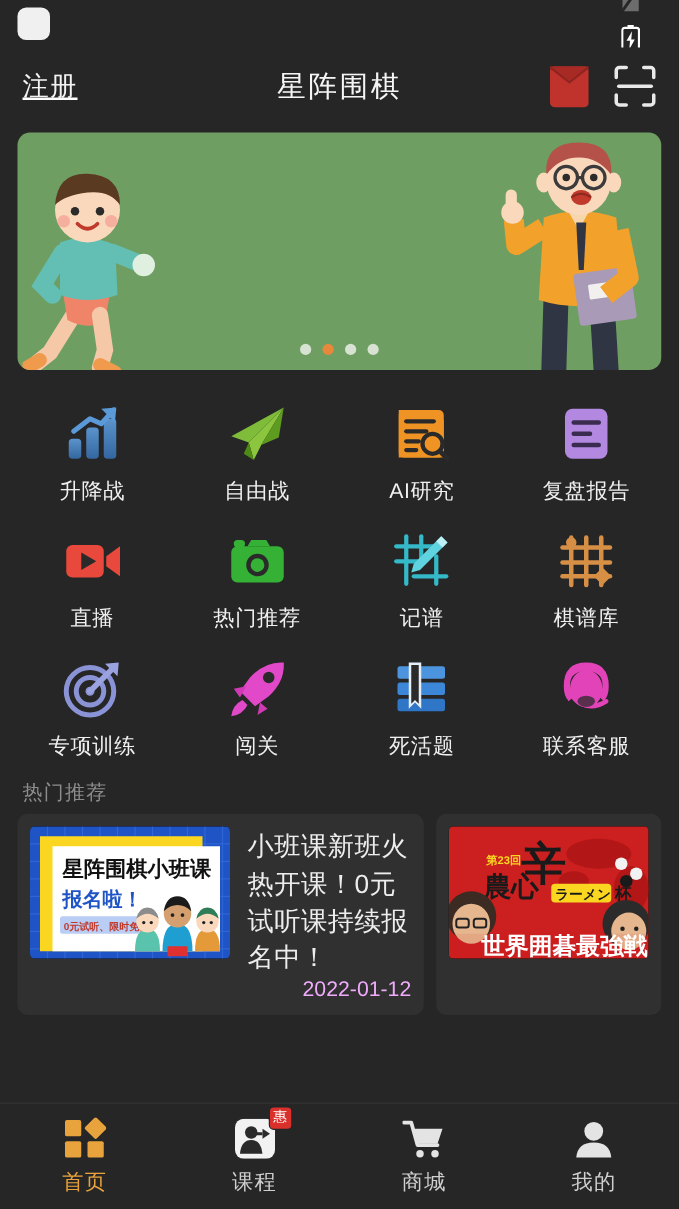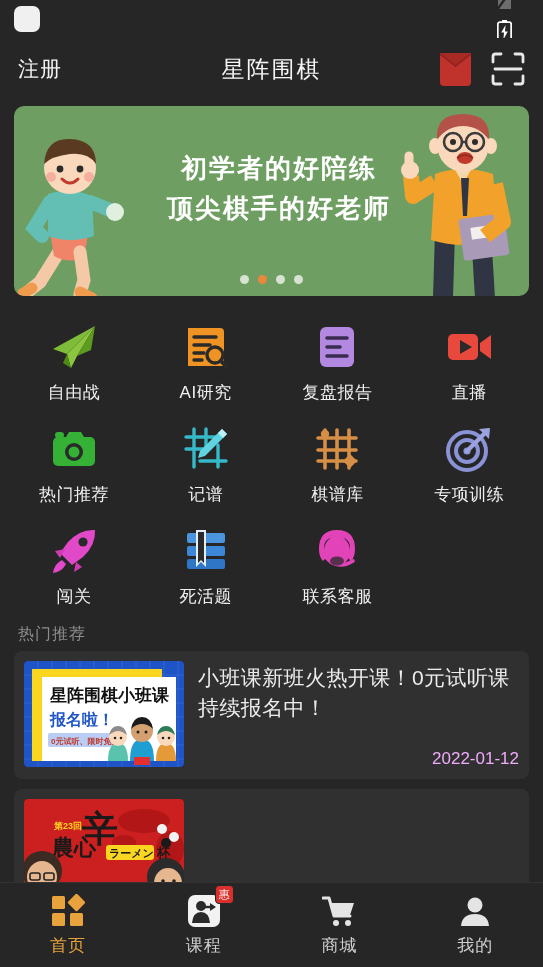--- a/index.html
+++ b/index.html
@@ -19,20 +19,21 @@
   }
   .sb-left { display:flex; align-items:center; }
   .sb-appsquare { width:26px; height:26px; border-radius:7px; background:#f0f0f0; }
   .sb-right { display:flex; align-items:center; gap:9px;flex-direction:column; }
   .sb-time { font-size:23px; font-weight:bold; letter-spacing:.5px; color:#fff; }
 
   
   .header {
     height:62px; display:flex; align-items:center; position:relative; padding:0 18px;
     background:#262626;
+    text-decoration:underline;
   }
   .hdr-left { font-size:21px; color:#f2f2f2; letter-spacing:1px; }
   .hdr-title {
     position:absolute; left:0; right:0; text-align:center;
     font-size:23px; color:#f5f5f5; letter-spacing:2px; pointer-events:none;
   }
   .hdr-right { margin-left:auto; display:flex; align-items:center; gap:20px; z-index:2; }
 
   
   .banner {
@@ -62,21 +63,21 @@
   }
   .grid-icon { width:50px; height:50px; display:flex; align-items:center; justify-content:center; }
   .grid-label { margin-top:9px; font-size:17px; color:#f0f0f0; letter-spacing:.5px; }
 
   
   .section-title {
     margin:10px 0 6px 18px; font-size:16px; color:#8c8c8c; letter-spacing:1px;
   }
 
   
-  .cards { margin:0 14px; display:flex; flex-direction:column; gap:10px; }
+  .cards { margin:0 14px; display:flex; flex-direction:row; gap:10px; }
   .card {
     background:#303030; border-radius:8px; padding:10px; display:flex; gap:14px;
     min-height:128px; cursor:pointer;
   }
   .card-thumb {
     width:160px; height:106px; border-radius:4px; flex:none; overflow:hidden;
     position:relative; background:#111;
   }
   .card-body { flex:1; display:flex; flex-direction:column; padding-top:2px; }
   .card-title {
@@ -217,35 +218,49 @@
         <circle cx="54" cy="30" r="9"></circle>
         <circle cx="76" cy="30" r="9"></circle>
         <path d="M63 30 H67"></path>
       </g>
       <circle cx="54" cy="30" r="3" fill="#2b2b2b"></circle>
       <circle cx="76" cy="30" r="3" fill="#2b2b2b"></circle>
       <ellipse cx="66" cy="46" rx="8" ry="6" fill="#c0392b"></ellipse>
       <path d="M58 46 Q66 40 74 46" stroke="#8d2a20" stroke-width="1.6" fill="none"></path>
     </svg>
 
-    <div class="banner-text">
-      <div>初学者的好陪练</div>
-      <div>顶尖棋手的好老师</div>
-    </div>
 
     <div class="banner-dots">
       <span class="dot"></span>
       <span class="dot active"></span>
       <span class="dot"></span>
       <span class="dot"></span>
     </div>
   </div>
 
   <div class="grid">
 
+    <div class="grid-item">
+      <div class="grid-icon">
+        <svg width="48" height="48" viewBox="0 0 48 48">
+          <defs>
+              <linearGradient id="gBar" x1="0" y1="0" x2="0" y2="1">
+                <stop offset="0" stop-color="#5b93cc"></stop>
+                <stop offset="1" stop-color="#34679f"></stop>
+              </linearGradient>
+            </defs>
+          <rect x="5" y="28" width="10" height="16" rx="3" fill="url(#gBar)"></rect>
+          <rect x="19" y="19" width="10" height="25" rx="3" fill="url(#gBar)"></rect>
+          <rect x="33" y="12" width="10" height="32" rx="3" fill="url(#gBar)"></rect>
+          <path d="M9 22 L22 12 L31 16 L41 5" stroke="#5b9ad8" stroke-width="4" fill="none" stroke-linecap="round" stroke-linejoin="round"></path>
+          <path d="M31 4 L43 3 L42 15 Z" fill="#5b9ad8"></path>
+        </svg>
+      </div>
+      <div class="grid-label">升降战</div>
+    </div>
 
     <div class="grid-item">
       <div class="grid-icon">
         <svg width="48" height="48" viewBox="0 0 48 48">
           <path d="M45 3 L3 26 L17 31 Z" fill="#7fbc3a"></path>
           <path d="M45 3 L17 31 L21 45 L27 33 Z" fill="#8cc63f"></path>
           <path d="M45 3 L27 33 L41 27 Z" fill="#5d9c1e"></path>
           <path d="M17 31 L13 40 L21 45 Z" fill="#4e8a16"></path>
         </svg>
       </div>

